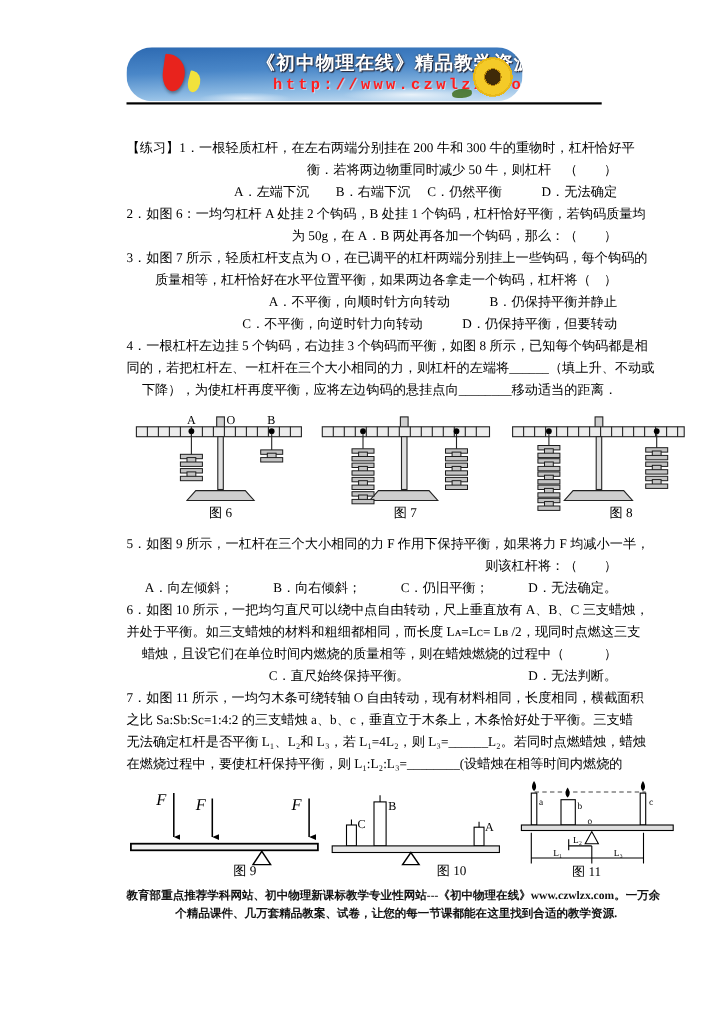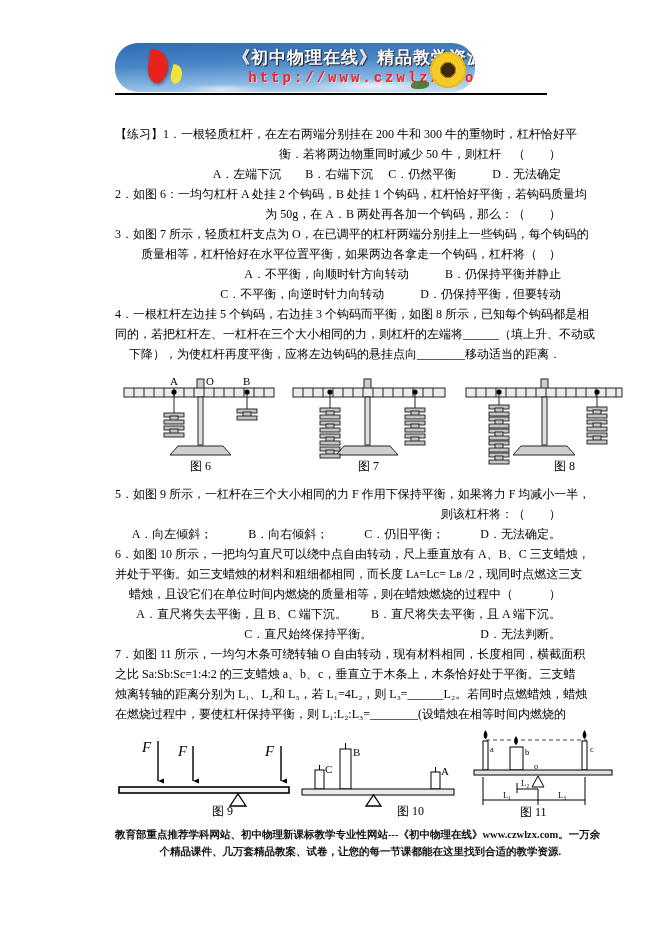--- a/index.html
+++ b/index.html
@@ -215,28 +215,27 @@
   <div>
     <div class="line">5．如图 9 所示，一杠杆在三个大小相同的力 F 作用下保持平衡，如果将力 F 均减小一半，</div>
     <div class="line">则该杠杆将：（　　）</div>
     <div class="line">A．向左倾斜；　　　B．向右倾斜；　　　C．仍旧平衡；　　　D．无法确定。</div>
   </div>
 
   <div>
     <div class="line">6．如图 10 所示，一把均匀直尺可以绕中点自由转动，尺上垂直放有 A、B、C 三支蜡烛，</div>
     <div class="line">并处于平衡。如三支蜡烛的材料和粗细都相同，而长度 Lᴀ=Lᴄ= Lʙ /2，现同时点燃这三支</div>
     <div class="line">蜡烛，且设它们在单位时间内燃烧的质量相等，则在蜡烛燃烧的过程中（　　　）</div>
-    <div class="line">A．直尺将失去平衡，且 B、C 端下沉。　　B．直尺将失去平衡，且 A 端下沉。</div>
     <div class="line">C．直尺始终保持平衡。　　　　　　　　　D．无法判断。</div>
   </div>
 
   <div>
     <div class="line">7．如图 11 所示，一均匀木条可绕转轴 O 自由转动，现有材料相同，长度相同，横截面积</div>
     <div class="line">之比 Sa:Sb:Sc=1:4:2 的三支蜡烛 a、b、c，垂直立于木条上，木条恰好处于平衡。三支蜡</div>
-    <div class="line">烛离转轴的距离分别为 L₁、L₂和 L₃，若 L₁=4L₂，则 L₃=______L₂。若同时点燃蜡烛，蜡烛</div>
+    <div class="line">无法确定杠杆是否平衡 L₁、L₂和 L₃，若 L₁=4L₂，则 L₃=______L₂。若同时点燃蜡烛，蜡烛</div>
     <div class="line">在燃烧过程中，要使杠杆保持平衡，则 L₁:L₂:L₃=________(设蜡烛在相等时间内燃烧的</div>
   </div>
 
   <div class="figrow figrow2">
 
     <svg class="fig" width="180" height="92" viewBox="0 0 180 92">
       <text class="flbl" x="27" y="27">F</text>
       <text class="flbl" x="63" y="31">F</text>
       <text class="flbl" x="150" y="31">F</text>
       <line x1="43" y1="16" x2="43" y2="56" stroke="#000" stroke-width="1.4" marker-end="url(#arr)"></line>

